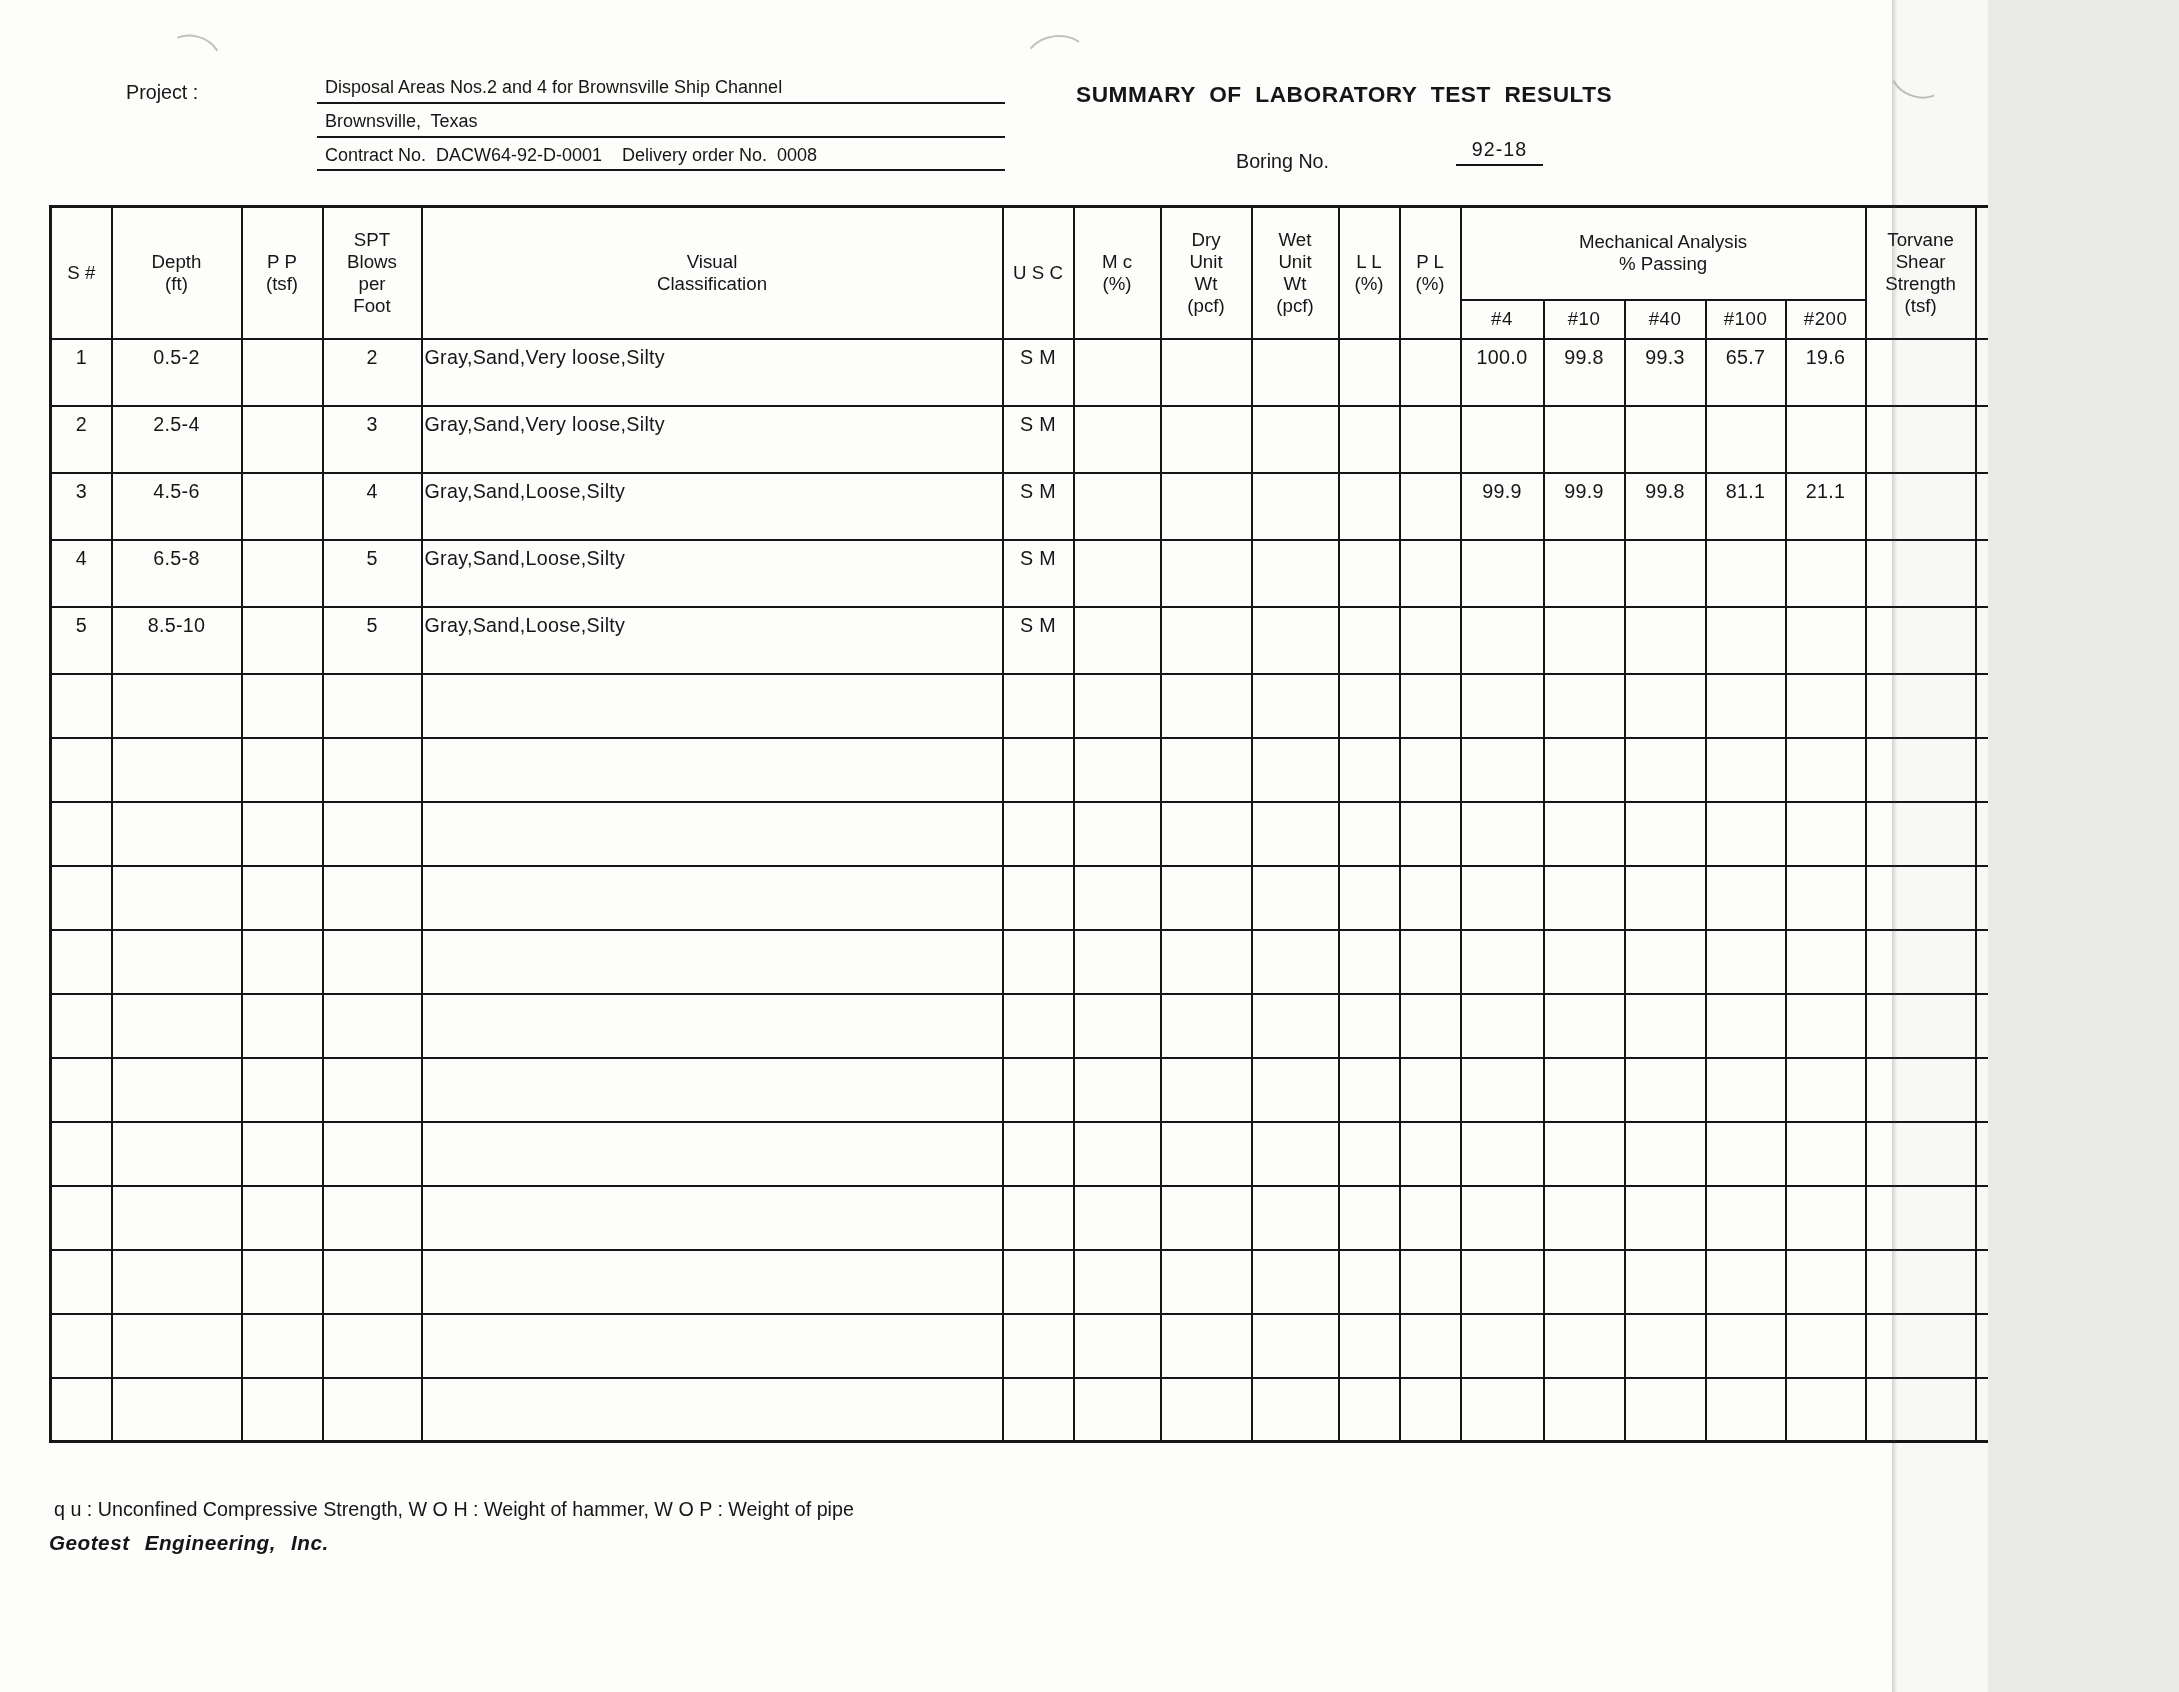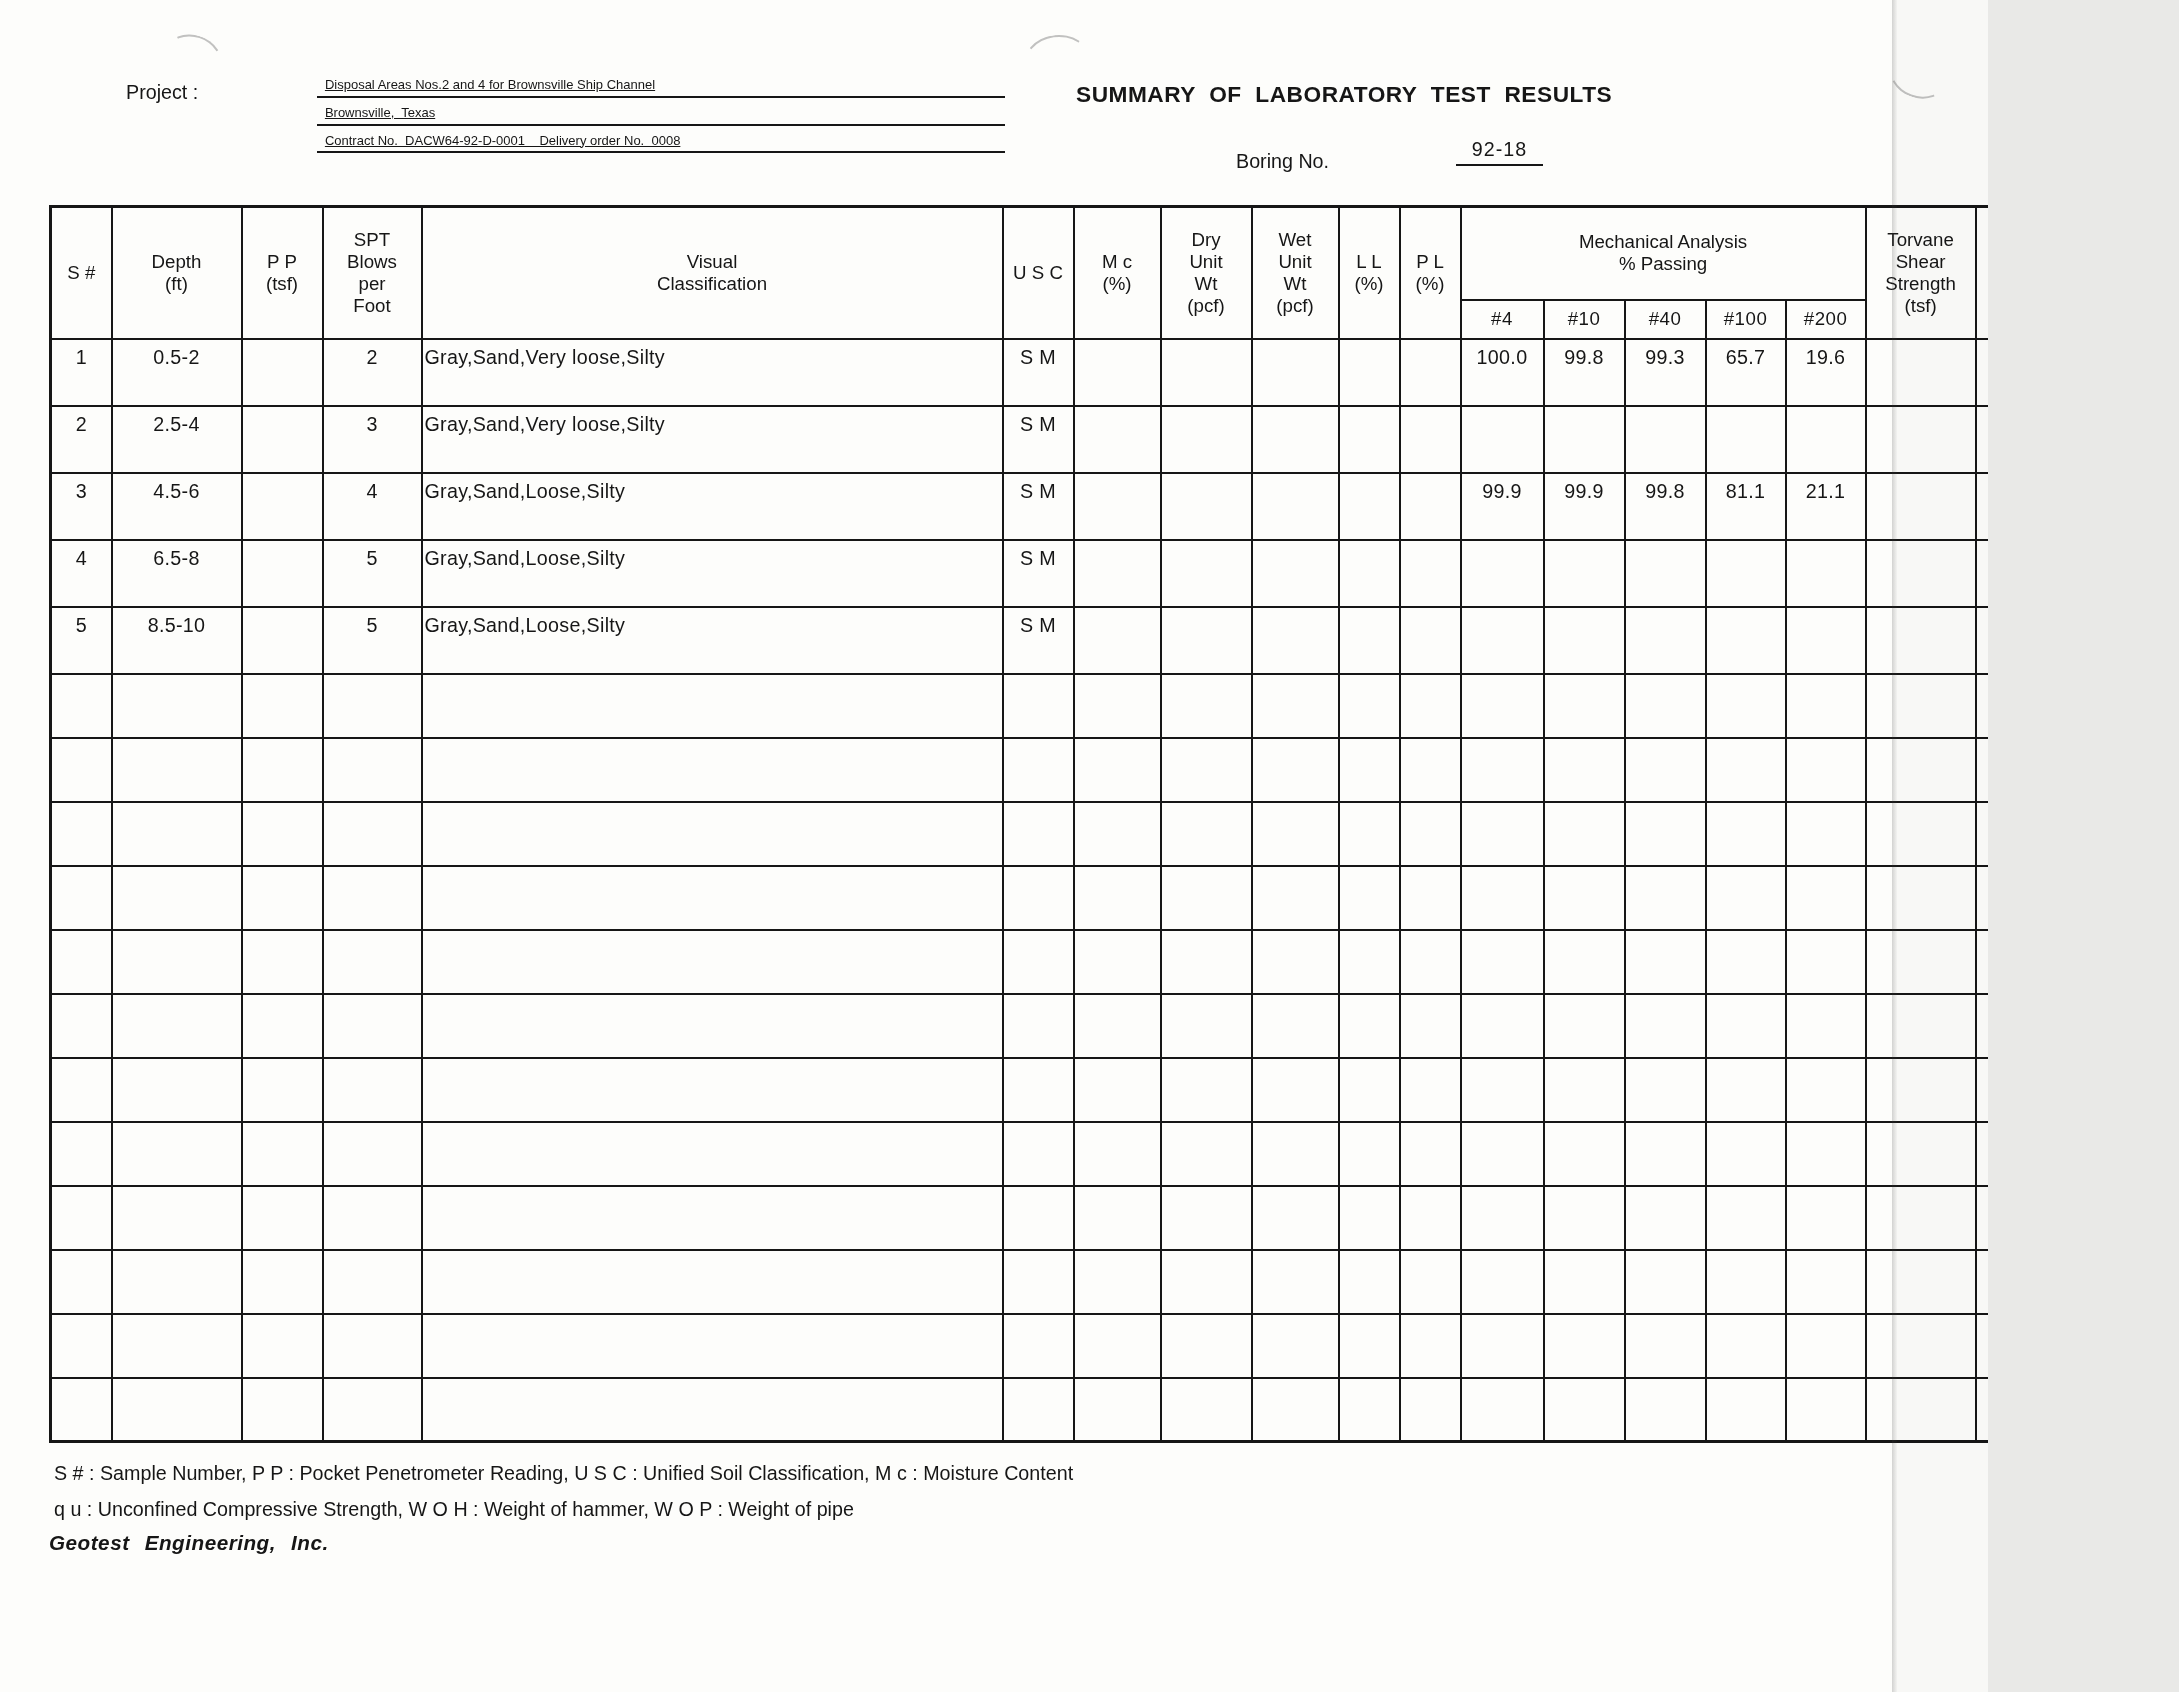--- a/index.html
+++ b/index.html
@@ -18,26 +18,25 @@
   }
   
   .project-label {
     position:absolute; left:126px; top:81px;
     font-size:19.7px;
   }
   .project-lines {
     position:absolute; left:317px; top:75px; width:688px;
   }
   .project-line {
-    font-size:13px;
+    font-size:18px;
     white-space:pre;
     padding:2px 3.9px 3.9px 7.9px;
     border-bottom:2px solid #161616;
     margin-bottom:4.9px;
-    text-decoration:underline;
   }
   .doc-title {
     position:absolute; left:1076px; top:81px;
     font-size:22.7px; font-weight:bold;
     letter-spacing:0.5px; word-spacing:6.9px;
   }
   .boring-label {
     position:absolute; left:1236px; top:150px;
     font-size:19.7px;
   }
@@ -539,21 +538,20 @@
           <td class="cell-p10"></td>
           <td class="cell-p40"></td>
           <td class="cell-p100"></td>
           <td class="cell-p200"></td>
           <td class="cell-torvane"></td>
           <td class="cell-qu"></td>
         </tr>
       </tbody>
   </table>
 
-  <div class="note note-1">S # : Sample Number, P P : Pocket Penetrometer Reading, U S C : Unified Soil Classification, M c : Moisture Content</div>
   <div class="note note-2">q u : Unconfined Compressive Strength, W O H : Weight of hammer, W O P : Weight of pipe</div>
   <div class="company">Geotest  Engineering,  Inc.</div>
 
   <div class="scan-band"></div>
   <div class="scan-streak"></div>
   <div class="curl curl-1"></div>
   <div class="curl curl-2"></div>
   <div class="curl curl-3"></div>
 
 </div>

